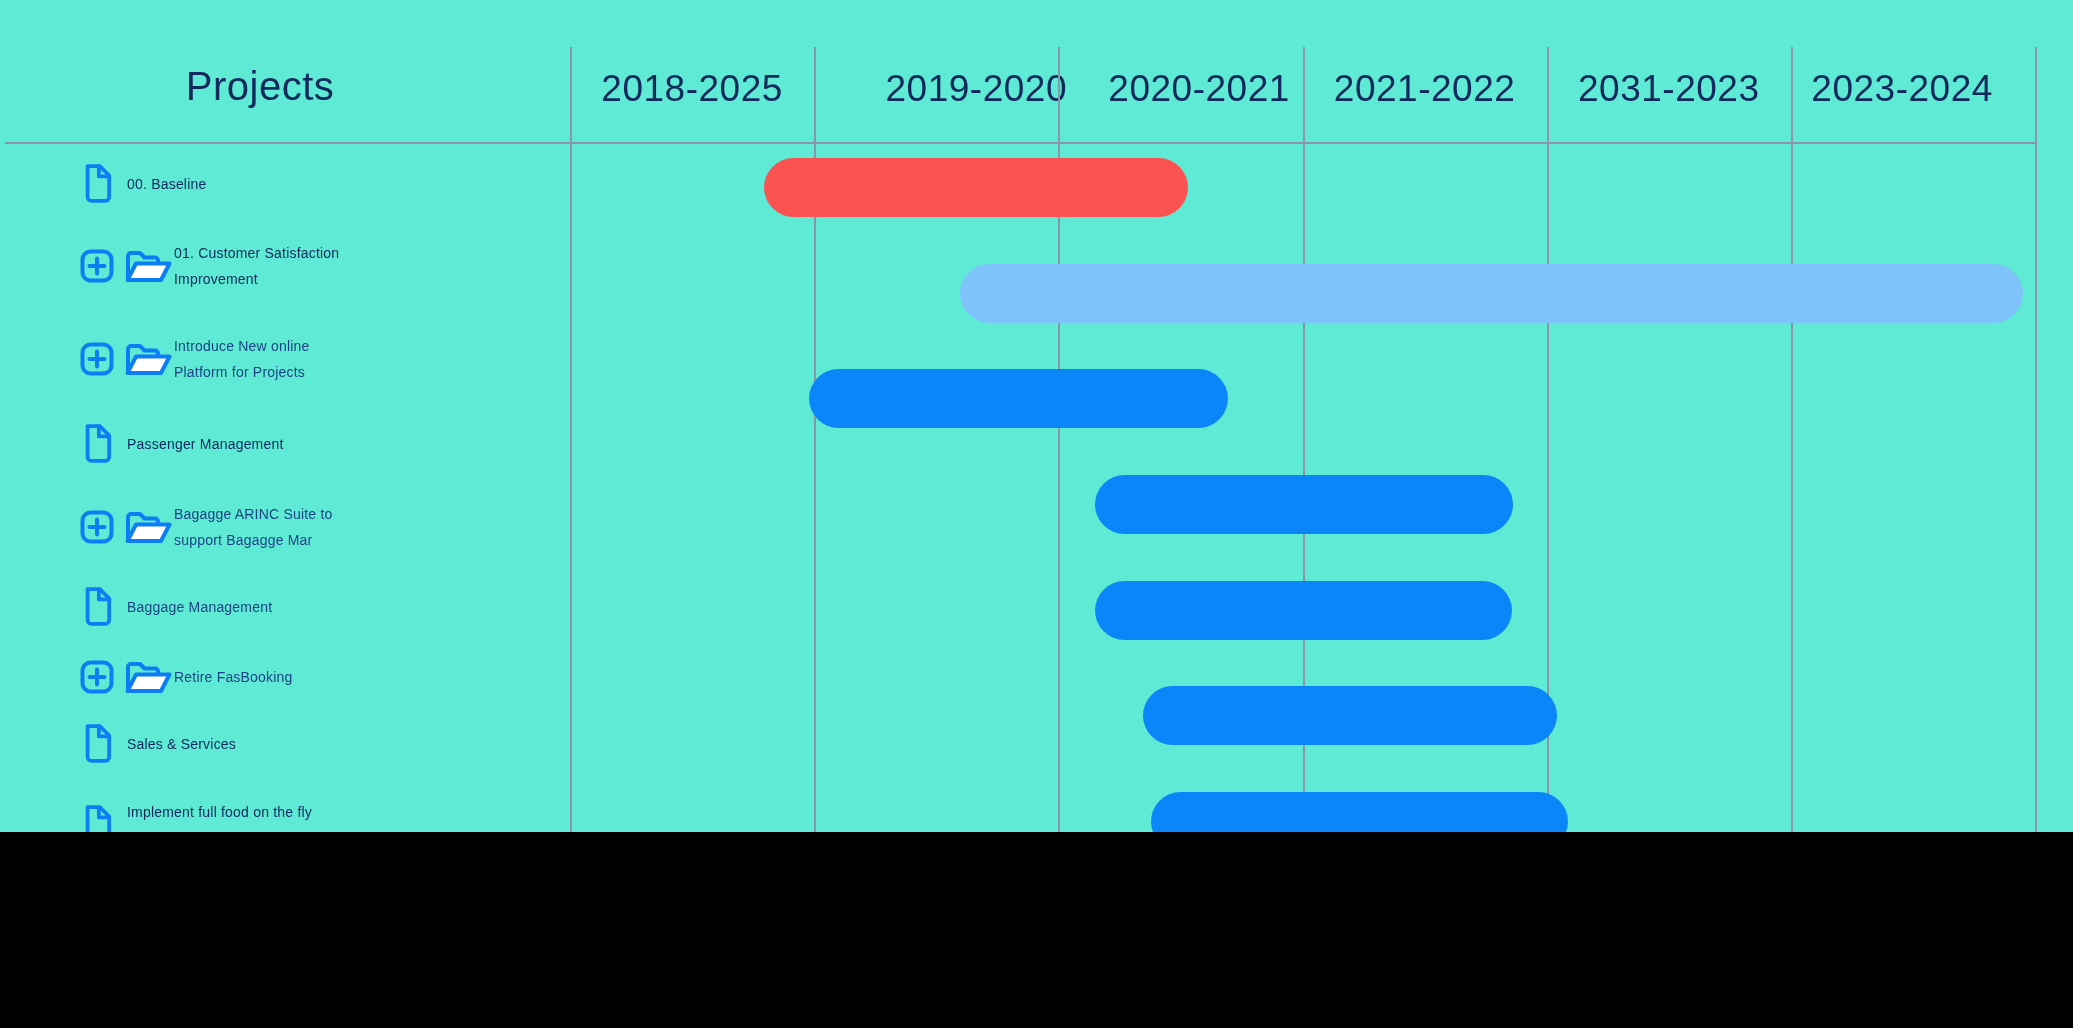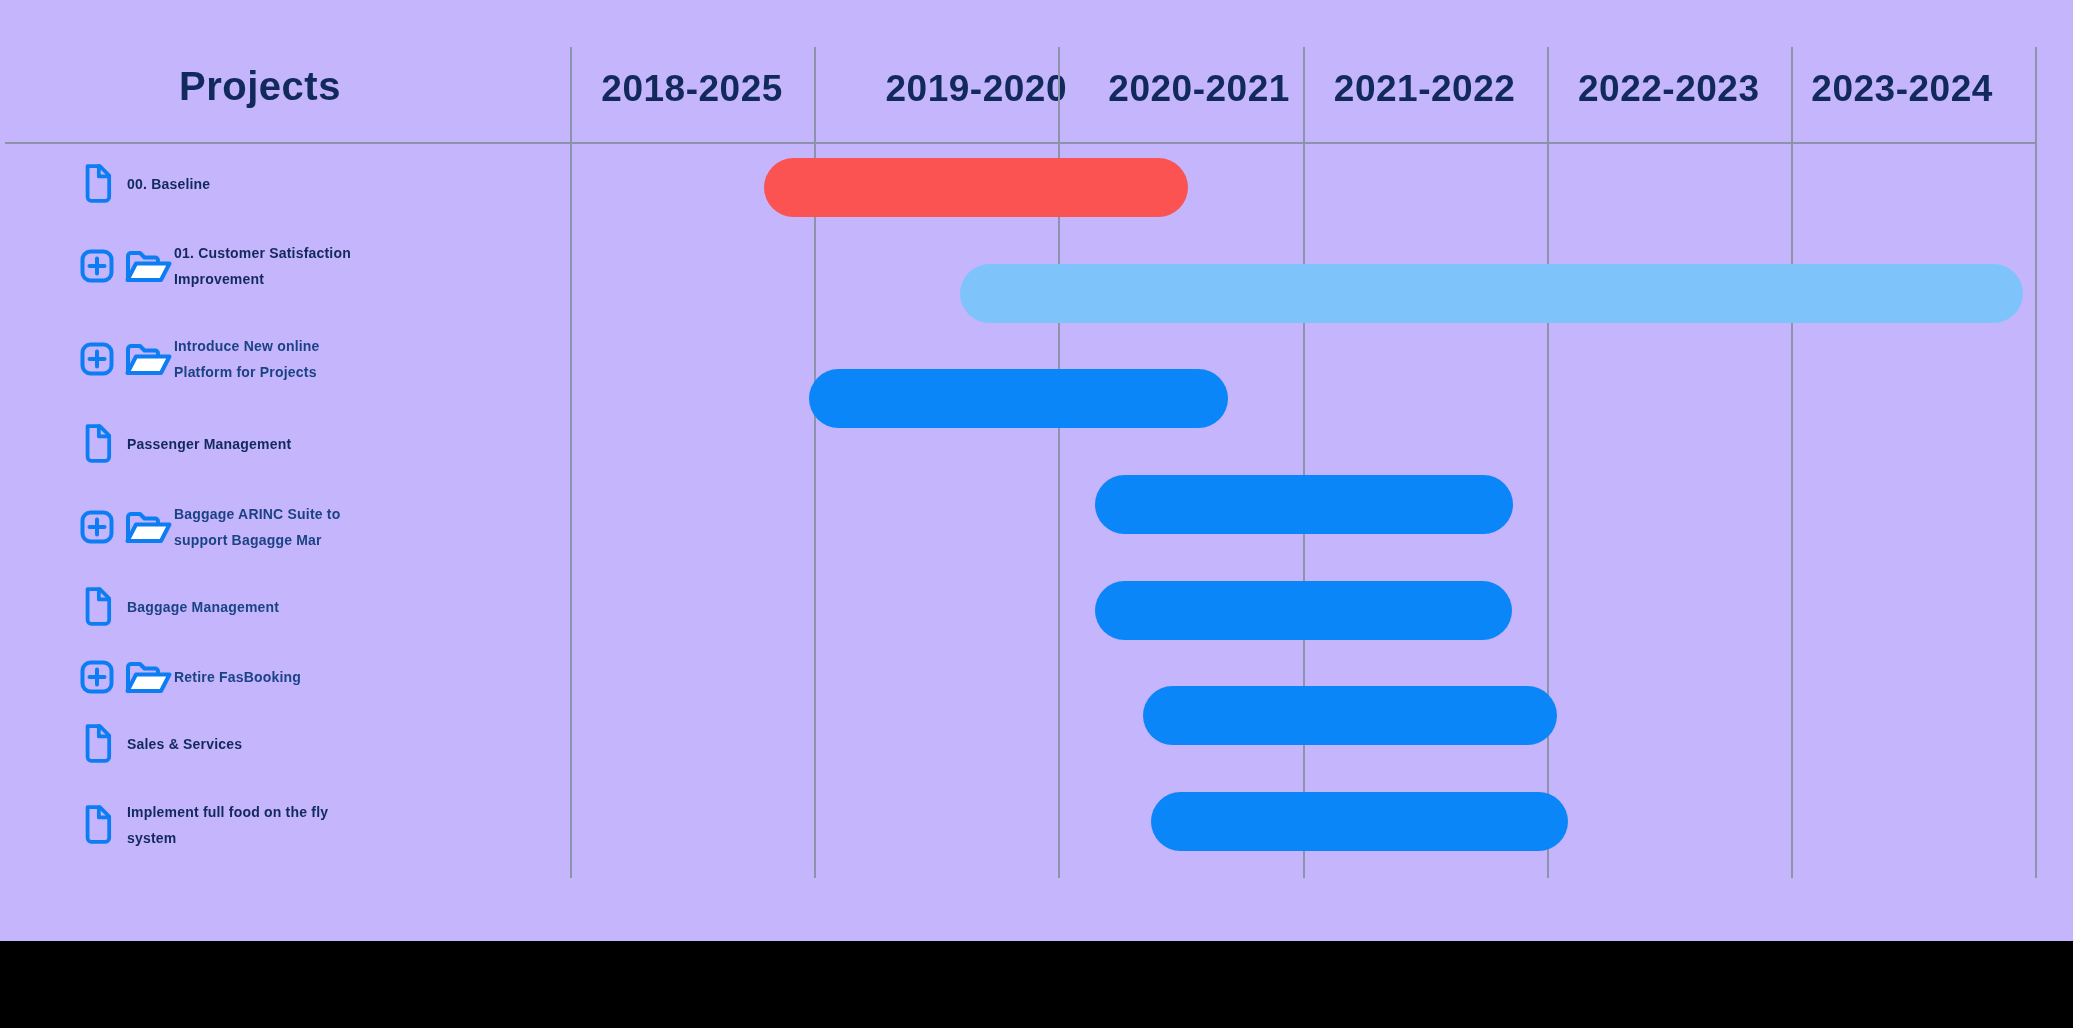--- a/index.html
+++ b/index.html
@@ -1,22 +1,22 @@
 <!DOCTYPE html>
 <html><head>
 <meta charset="utf-8">
 <style>
   html,body{margin:0;padding:0;background:#000;}
   .canvas{
     position:relative;
-    width:2073px;height:941px;
-    background:#c4b5fd;
+    width:2073px;height:832px;
+    background:#5eead4;
     overflow:hidden;
     font-family:"Liberation Sans", sans-serif;
-    font-weight:bold;
+    font-weight:normal;
   }
   .grid-v{position:absolute;width:2px;}
   .separator{position:absolute;height:2px;}
   .projects-title{
     position:absolute;left:90px;top:64px;width:340px;
     text-align:center;font-size:40px;letter-spacing:0.5px;
   }
   .year-label{
     position:absolute;top:56px;height:66px;
     display:flex;align-items:center;justify-content:center;
@@ -33,21 +33,21 @@
 </head>
 <body>
 
 <div class="canvas">
   <div class="projects-title" style="color: rgb(18, 41, 92);">Projects</div>
   <div id="year-headers">
       <div class="year-label" style="left: 570px; width: 244.17px; color: rgb(18, 41, 92);">2018-2025</div>
       <div class="year-label" style="left: 814.2px; width: 244.17px; color: rgb(18, 41, 92); margin-left: 40px;">2019-2020</div>
       <div class="year-label" style="left: 1069px; width: 244.17px; color: rgb(18, 41, 92); padding-left: 8px;">2020-2021</div>
       <div class="year-label" style="left: 1302.5px; width: 244.17px; color: rgb(18, 41, 92);">2021-2022</div>
-      <div class="year-label" style="left: 1546.7px; width: 244.17px; color: rgb(18, 41, 92);">2022-2023</div>
+      <div class="year-label" style="left: 1546.7px; width: 244.17px; color: rgb(18, 41, 92);">2031-2023</div>
       <div class="year-label" style="left: 1745px; width: 244.17px; color: rgb(18, 41, 92); margin-left: 35px;">2023-2024</div>
     </div>
   <div id="gridlines">
       <div class="grid-v" style="left: 570px; top: 47px; height: 831px; background: rgb(139, 148, 169);"></div>
       <div class="grid-v" style="left: 814.2px; top: 47px; height: 831px; background: rgb(139, 148, 169);"></div>
       <div class="grid-v" style="left: 1058.3px; top: 47px; height: 831px; background: rgb(139, 148, 169);"></div>
       <div class="grid-v" style="left: 1302.5px; top: 47px; height: 831px; background: rgb(139, 148, 169);"></div>
       <div class="grid-v" style="left: 1546.7px; top: 47px; height: 831px; background: rgb(139, 148, 169);"></div>
       <div class="grid-v" style="left: 1790.8px; top: 47px; height: 831px; background: rgb(139, 148, 169);"></div>
       <div class="grid-v" style="left: 2035px; top: 47px; height: 831px; background: rgb(139, 148, 169);"></div>
@@ -103,21 +103,21 @@
       <div class="row">
         <svg width="34" height="34" viewBox="0 0 34 34" style="position: absolute; left: 80px; top: 510px;">
     <rect x="2.5" y="2.5" width="29" height="29" rx="8" fill="none" stroke-width="4" stroke="#0d7df4"></rect>
     <path d="M17 9.5 v15 M9.5 17 h15" fill="none" stroke-width="4" stroke-linecap="round" stroke="#0d7df4"></path>
   </svg>
         <svg width="47" height="34" viewBox="0 0 47 34" style="position: absolute; left: 125px; top: 510px;">
     <path d="M3 30 V7 a3 3 0 0 1 3 -3 h9 l4.5 4.5 h10.5 a3 3 0 0 1 3 3 v2" fill="none" stroke-width="4" stroke-linejoin="round" stroke-linecap="round" stroke="#0d7df4"></path>
     <path d="M11 14.5 H44.5 L36 31 H2.5 Z" fill="#ffffff" stroke-width="4" stroke-linejoin="round" stroke="#0d7df4"></path>
   </svg>
         <div class="row-label" style="left: 174px; top: 501px; color: rgb(27, 67, 132);">
-          <div>Baggage ARINC Suite to</div>
+          <div>Bagagge ARINC Suite to</div>
           <div>support Bagagge Mar</div>
         </div>
       </div>
       <div class="row">
         <svg width="31" height="41" viewBox="0 0 33 43" style="position: absolute; left: 81px; top: 586px;">
     <path d="M7 3 h13 l10 10 v23 a4 4 0 0 1 -4 4 H11 a4 4 0 0 1 -4 -4 z" fill="none" stroke-width="4" stroke-linejoin="round" stroke-linecap="round" stroke="#0d7df4"></path>
     <path d="M19 3 v11 h11" fill="none" stroke-width="4" stroke-linejoin="round" stroke-linecap="round" stroke="#0d7df4"></path>
   </svg>
         <div class="row-label" style="left: 127px; top: 594px; color: rgb(27, 67, 132);">
           <div>Baggage Management</div>

